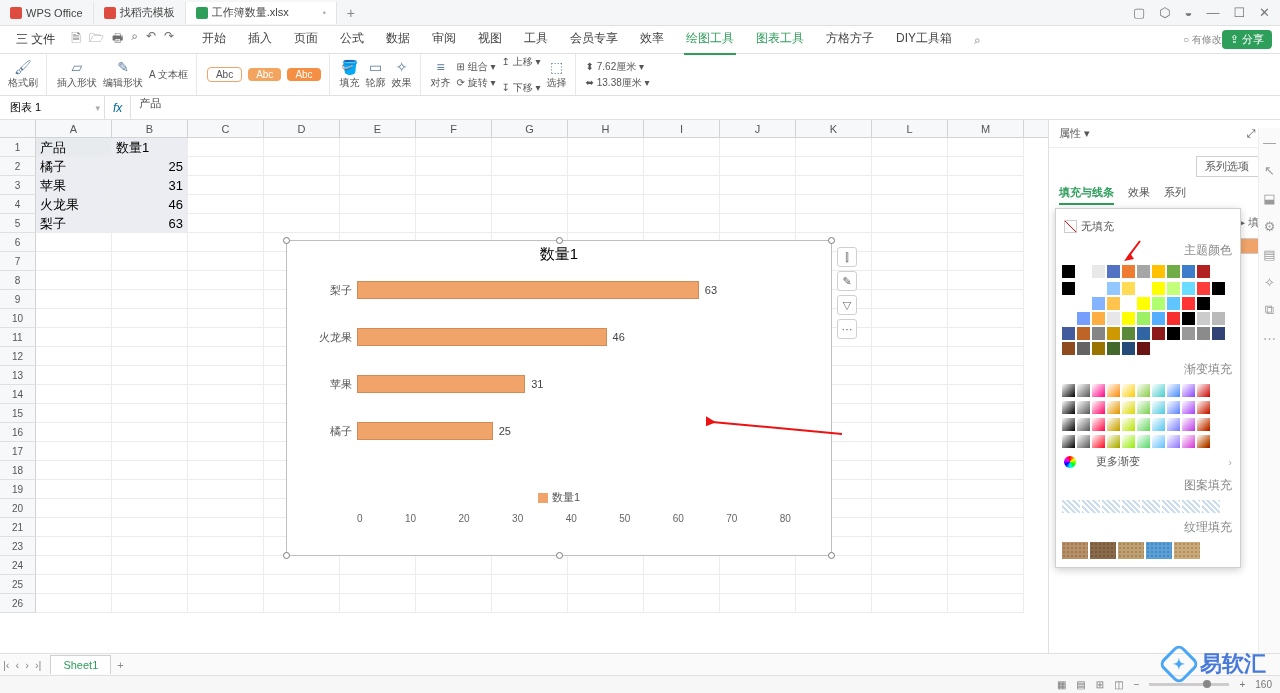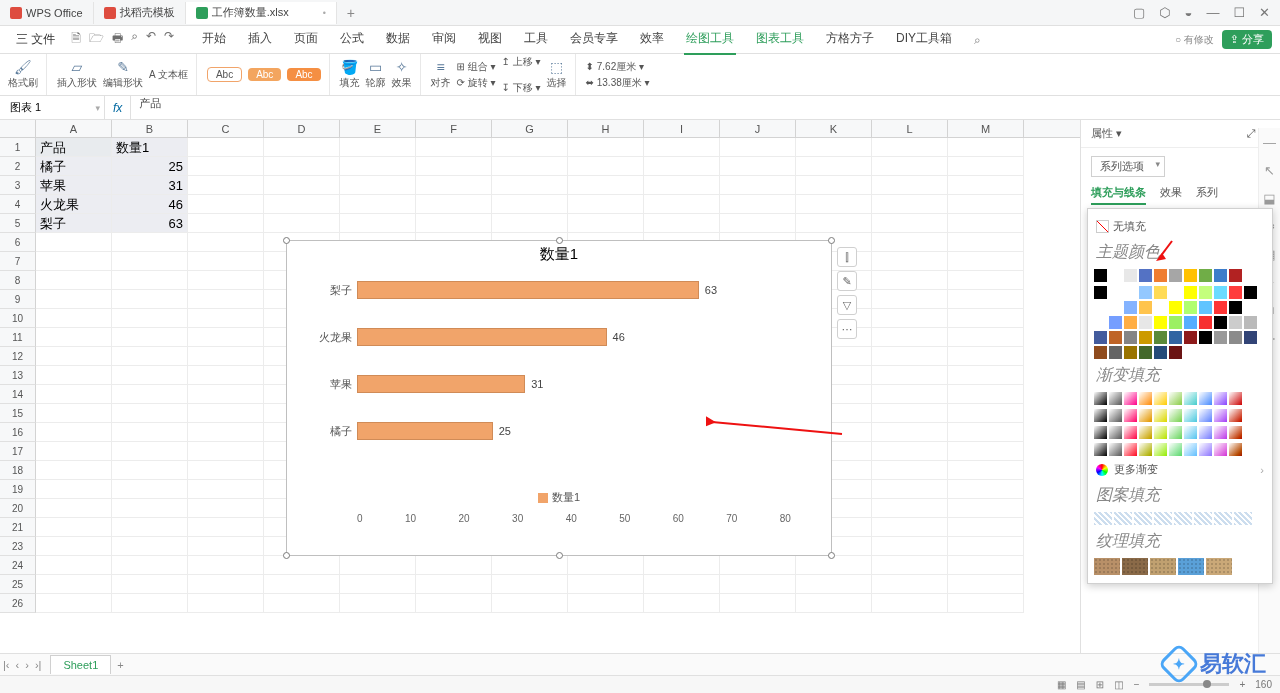--- a/index.html
+++ b/index.html
@@ -12,21 +12,21 @@
   .app-tab .doc-icon { width: 12px; height: 12px; border-radius: 2px; }
   .win-ctrls { margin-left: auto; display: flex; gap: 14px; padding: 0 10px; color: #777; font-size: 13px; }
 
   
   .menubar { height: 28px; display: flex; align-items: center; border-bottom: 1px solid #e0e0e0; padding-left: 6px; gap: 6px; }
   .filebtn { padding: 2px 10px; font-size: 12px; color: #333; }
   .qicons { display: flex; gap: 8px; color: #6e6e6e; font-size: 12px; }
   .menutabs { display: flex; margin-left: 20px; gap: 18px; font-size: 12px; color: #444; }
   .menutabs span { cursor: pointer; padding: 6px 2px; }
   .menutabs span.active { color: #2e9e5b; border-bottom: 2px solid #2e9e5b; }
-  .menuright { margin-left: auto; display: flex; align-items: center; gap: 8px; padding-right: 8px; }
+  .menuright { margin-left: auto; display: flex; align-items: center; padding-right: 8px; }
   .sharebtn { background: #2e9e5b; color: #fff; border-radius: 4px; padding: 2px 8px; font-size: 11px; }
 
   
   .ribbon { height: 42px; background: #fff; border-bottom: 1px solid #e0e0e0; display: flex; align-items: center; padding: 0 8px; gap: 10px; font-size: 10px; color: #555; }
   .ribbon .grp { display: flex; align-items: center; gap: 6px; border-right: 1px solid #e8e8e8; padding-right: 8px; height: 100%; }
   .ribbon .bicon { display: flex; flex-direction: column; align-items: center; gap: 1px; font-size: 10px; }
   .ribbon .glyph { width: 16px; height: 16px; display: flex; align-items: center; justify-content: center; font-size: 14px; color: #5a7a9a; }
   .abc-pill { border-radius: 4px; padding: 1px 8px; font-size: 10px; }
   .abc1 { border: 1px solid #f1a46a; color: #555; }
   .abc2 { background: #f3a55f; color: #fff; }
@@ -63,34 +63,34 @@
   .bar-row .lbl { position: absolute; left: -55px; width: 50px; text-align: right; font-size: 11px; color: #555; }
   .bar-row .bar { height: 18px; background: #f1a46a; border:1px solid #d08b57; }
   .bar-row .val { margin-left: 6px; font-size: 11px; color: #444; }
   .xaxis { position:absolute; left:70px; right:40px; bottom:26px; height:16px; display:flex; justify-content:space-between; font-size:10px; color:#666;}
   .legend { text-align:center; font-size:11px; color:#555; padding-bottom:4px;}
   .legend .sw { display:inline-block; width:10px; height:10px; background:#f1a46a; vertical-align:middle; margin-right:4px;}
   .chart-side { position:absolute; right:-26px; top:6px; display:flex; flex-direction:column; gap:4px;}
   .chart-side .ci { width:20px;height:20px;border:1px solid #d0d0d0;border-radius:3px;background:#fff;display:flex;align-items:center;justify-content:center;font-size:11px;color:#666;}
 
   
-  .rightpanel { width: 200px; border-left:1px solid #e0e0e0; background:#fff; height:558px; overflow:hidden; font-size:11px; color:#555; position:relative;}
+  .rightpanel { width: 232px; border-left:1px solid #e0e0e0; background:#fff; height:558px; overflow:hidden; font-size:11px; color:#555; position:relative;text-align:right;}
   .rphdr { padding:6px 10px; display:flex; justify-content:space-between; align-items:center; border-bottom:1px solid #eee;}
   .dropdown { border:1px solid #d0d0d0; padding:2px 20px 2px 8px; font-size:11px; position:relative; margin:8px 10px; display:inline-block;}
   .dropdown::after{content:"▾"; position:absolute; right:4px; font-size:9px; color:#888;}
   .subtabs { display:flex; gap:14px; padding:0 10px 6px; font-size:11px;}
   .subtabs span.active{ color:#2e9e5b; font-weight:bold; border-bottom:2px solid #2e9e5b; padding-bottom:3px;}
   .fill-swatch { height:16px; background:#f1a46a; border:1px solid #ccc; margin:4px 0;}
   .palette-pop { position:absolute; left:6px; top:88px; width:186px; background:#fff; border:1px solid #d0d0d0; box-shadow:0 2px 8px rgba(0,0,0,.2); padding:6px; z-index:5;}
-  .palette-pop .section-lbl{ font-size:16px; color:#888; padding:4px 2px;font-style:italic;}
+  .palette-pop .section-lbl{ font-size:12px; color:#888; padding:4px 2px;}
   .swrow { display:flex; gap:2px; flex-wrap:wrap; padding:2px 0;}
   .swrow .sw { width:13px; height:13px; cursor:pointer;}
   .nofill { display:flex; align-items:center; gap:4px; font-size:11px; padding:4px 2px;}
   .nofill .nb { width:13px;height:13px;border:1px solid #ccc; background:linear-gradient(to top right, #fff 46%, red 48%, red 52%, #fff 54%);}
-  .more-grad { display:flex; align-items:center; gap:6px; padding:4px 2px; font-size:11px;}
+  .more-grad { display:flex; align-items:center; gap:20px; padding:4px 2px; font-size:11px;}
   .texture .sw{ width:26px; height:17px; }
 
   
   .edge-toolbar { position:absolute; right:0; top:128px; width:22px; display:flex; flex-direction:column; gap:12px; align-items:center; padding-top:6px; background:#fafafa; border-left:1px solid #eee; height:558px;}
   .edge-toolbar .ei { width:16px;height:16px; color:#9a9a9a; font-size:13px; display:flex;align-items:center;justify-content:center; cursor:pointer;}
 
   
   .sheettabs { position:absolute; left:0; right:0; bottom:18px; height:22px; border-top:1px solid #e0e0e0; background:#fafafa; display:flex; align-items:center; font-size:11px; }
   .sheettabs .nav{ padding:0 3px; color:#888; cursor:pointer;}
   .sheettabs .stab { padding:3px 12px; background:#fff; border:1px solid #d0d0d0; border-bottom:none; margin-left:6px; color:#2e9e5b;}

